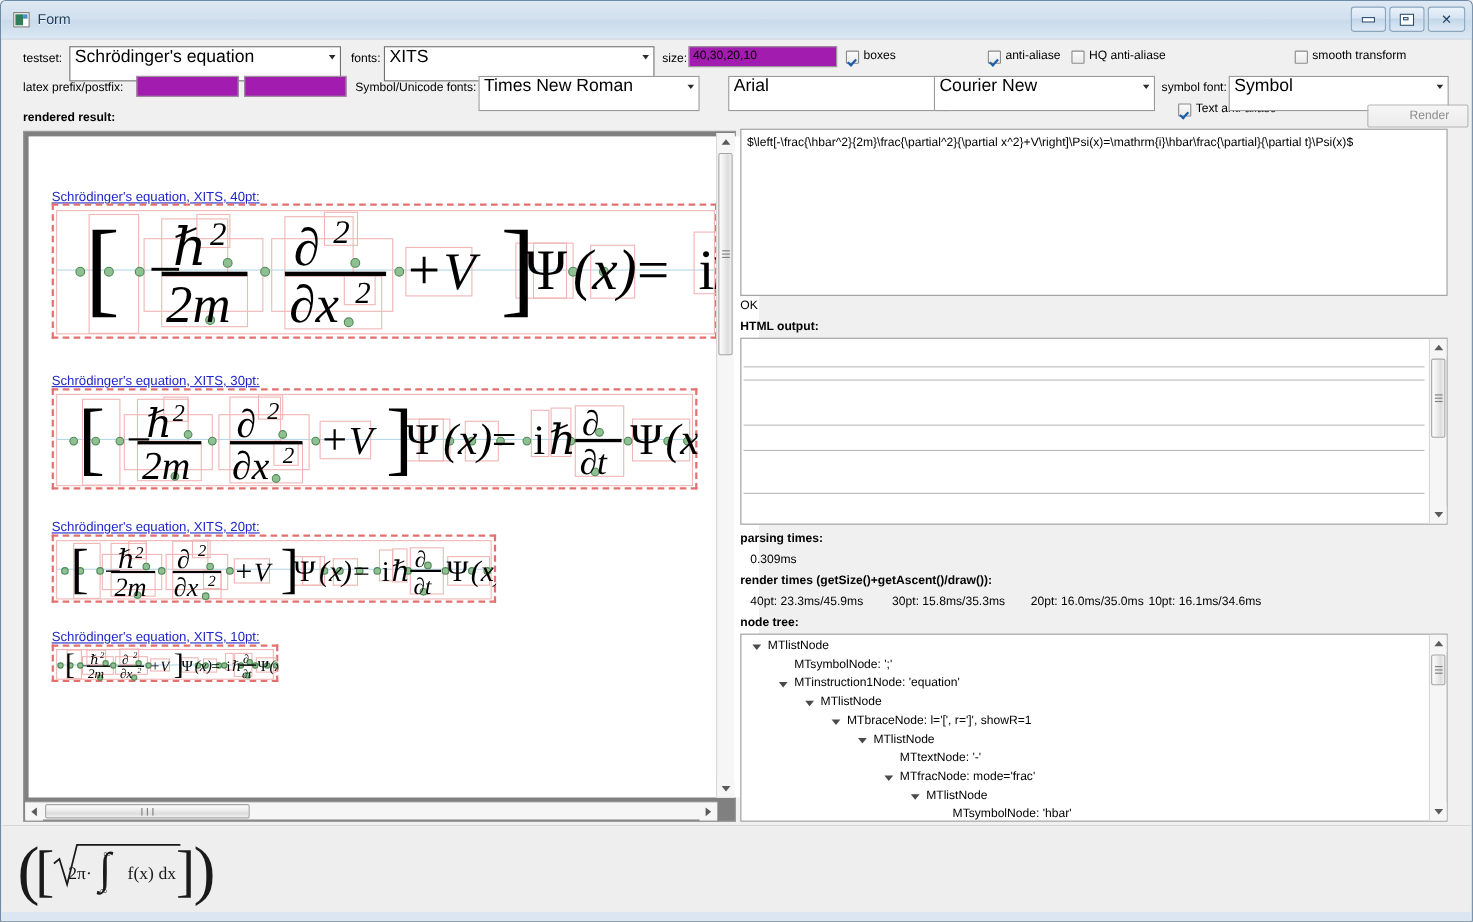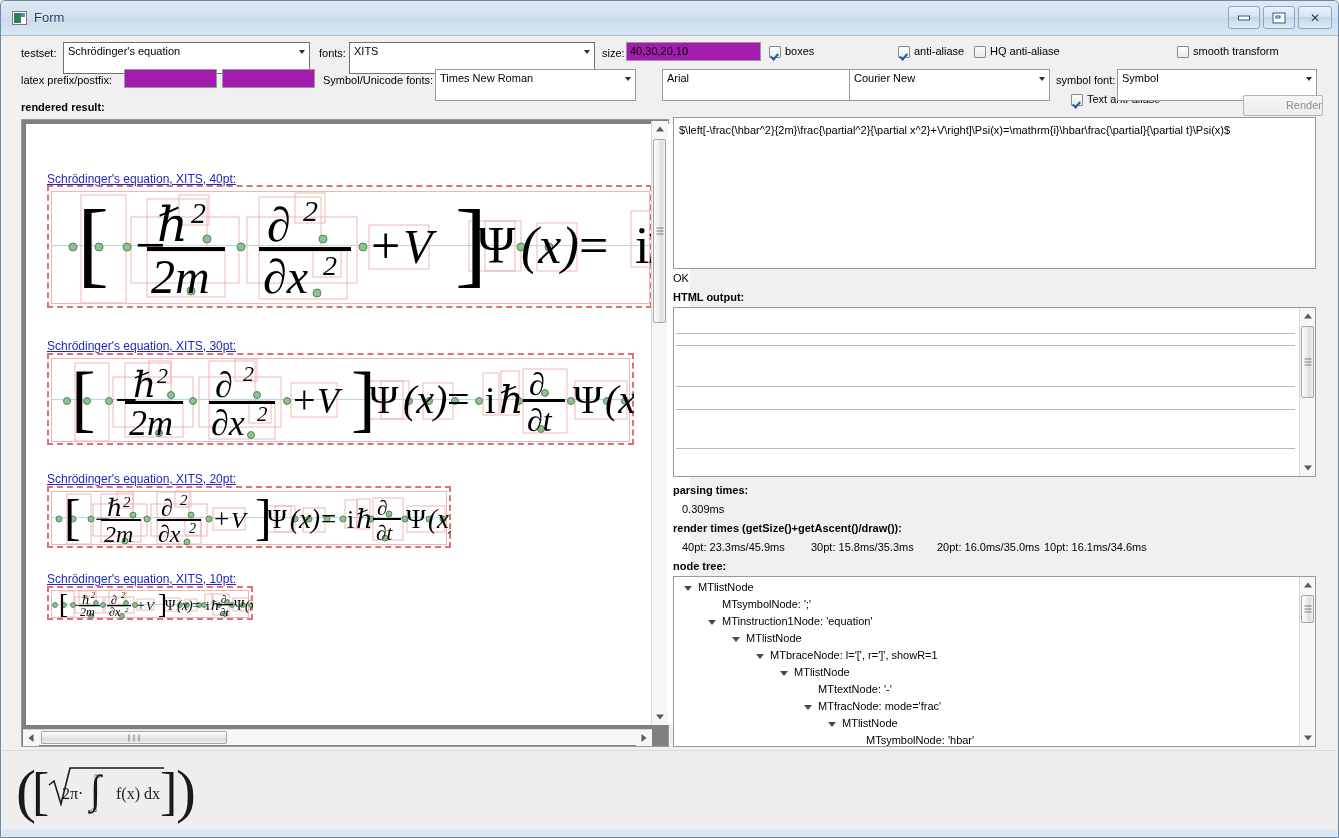--- a/index.html
+++ b/index.html
@@ -40,21 +40,21 @@
   .winbtn .g{position:absolute;left:50%;top:50%;transform:translate(-50%,-50%);
     font-size:11px;color:#1b3c5c;line-height:1;}
   .winbtn .min{width:10px;height:3px;border:1px solid #2c4e6e;background:#fff;}
   .winbtn .max{width:11px;height:9px;border:1px solid #2c4e6e;background:#fff;}
   .winbtn .max::before{content:"";position:absolute;left:2px;top:2px;width:5px;height:3px;
     border:1px solid #2c4e6e;box-sizing:border-box;}
   .lbl{position:absolute;font-size:11px;color:#000;white-space:nowrap;line-height:14px;}
   .combo{
     position:absolute;height:32px;box-sizing:border-box;
     border:1px solid #9a9a9a;background:#fff;
-    font-size:11px;line-height:17px;padding:0 18px 0 4px;
+    font-size:16px;line-height:17px;padding:0 18px 0 4px;
     white-space:nowrap;overflow:hidden;color:#000;
   }
   .combo .arrow{
     position:absolute;right:4px;top:7px;width:0;height:0;
     border-left:3.5px solid transparent;border-right:3.5px solid transparent;
     border-top:4px solid #2b2b2b;
   }
   .combo.strong{border:1px solid #707070;}
   .tbox{
     position:absolute;height:19px;box-sizing:border-box;
@@ -118,24 +118,24 @@
     position:absolute;left:672px;top:116px;width:643px;height:152px;
     box-sizing:border-box;border:1px solid #9a9a9a;background:#fff;overflow:hidden;
   }
   .srctext{
     position:absolute;left:5px;top:5px;right:5px;
     font-size:11px;color:#000;line-height:15px;
     font-family:"Liberation Sans","DejaVu Sans",sans-serif;
     word-break:break-all;
   }
   .renderbtn{
-    position:absolute;left:1242px;top:94px;width:80px;height:21px;
+    position:absolute;left:1242px;top:94px;width:92px;height:21px;
     box-sizing:border-box;border:1px solid #b4b4b4;border-radius:2px;
     background:linear-gradient(to bottom,#f6f6f6,#ececec);
-    color:#8d8d8d;font-size:11px;text-align:right;line-height:19px;padding-left:21px;
+    color:#8d8d8d;font-size:11px;text-align:center;line-height:19px;padding-left:21px;
   }
   .htmlbox{
     position:absolute;left:672px;top:306px;width:643px;height:170px;
     box-sizing:border-box;border:1px solid #9a9a9a;background:#fff;overflow:hidden;
   }
   .htmlline{position:absolute;left:2px;right:20px;height:1px;background:#b9b9b9;}
   .treebox{
     position:absolute;left:672px;top:575px;width:643px;height:171px;
     box-sizing:border-box;border:1px solid #9a9a9a;background:#fff;overflow:hidden;
   }

